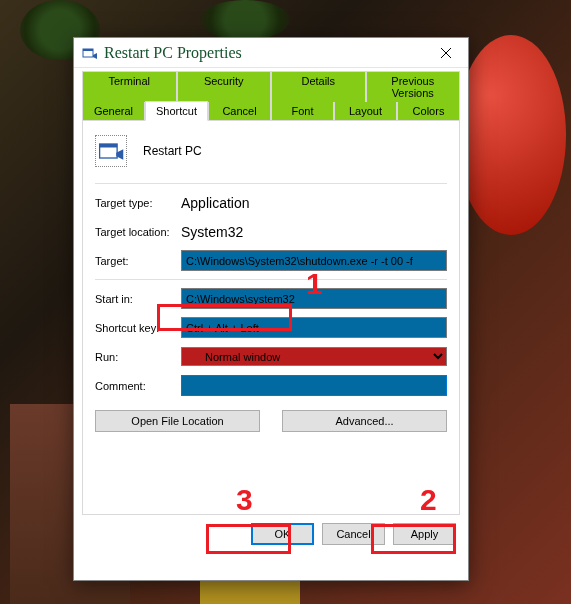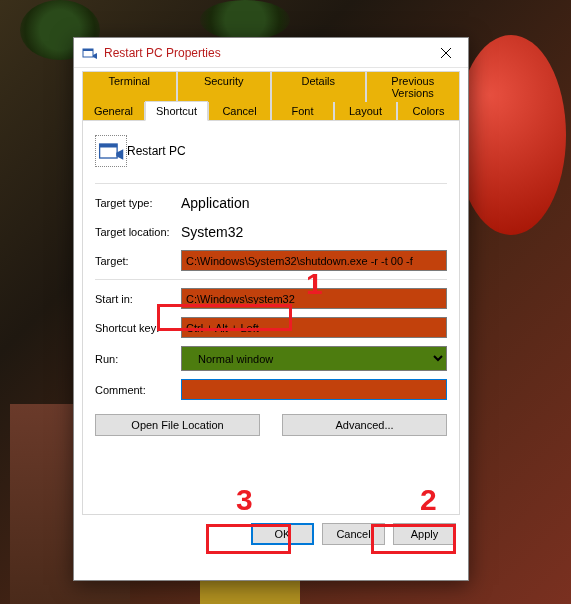--- a/index.html
+++ b/index.html
@@ -41,40 +41,40 @@
     display: flex;
     align-items: center;
     padding-left: 8px;
     border-bottom: 1px solid #e5e5e5;
   }
   .title-icon {
     width: 16px; height: 16px;
     margin-right: 6px;
     display: flex; align-items: center; justify-content: center;
   }
-  .title-text { flex: 1; font-size: 12px; color: #b91c1c; }
+  .title-text { flex: 1; font-size: 16px; color: #14532d; font-family: Liberation Serif, serif; }
   .close-btn {
     width: 45px; height: 29px;
     display: flex; align-items: center; justify-content: center;
     font-size: 12px;
   }
 
   .tabstrip {
     padding: 3px 8px 0 8px;
     display: flex;
     flex-direction: column;
   }
   .tabrow { display: flex; }
   .tab {
     flex: 1;
     padding: 3px 8px;
     text-align: center;
     border: 1px solid #d9d9d9;
     border-bottom: none;
-    background: #eab308;
+    background: #84cc16;
     font-size: 11px;
     cursor: default;
     position: relative;
   }
   .tabrow.top .tab { z-index: 1; }
   .tab.active {
     background: #fff;
     border-bottom: 1px solid #fff;
     z-index: 3;
     margin-bottom: -1px;
@@ -87,21 +87,21 @@
     border-top: 1px solid #d9d9d9;
     padding: 14px 12px 12px 12px;
     flex-shrink: 0;
     height: 395px;
     background: #fff;
   }
 
   .icon-row {
     display: flex;
     align-items: center;
-    gap: 0;
+    gap: 16px;
     margin-bottom: 16px;
   }
   .app-icon {
     width: 32px; height: 32px;
     border: 1px dotted #888;
     display: flex; align-items: center; justify-content: center;
     position: relative;
   }
   .app-icon svg { width: 28px; height: 28px; }
 
@@ -121,31 +121,31 @@
   .field-value {
     font-size: 14px;
   }
   .field-input {
     flex: 1;
     height: 21px;
     border: 1px solid #7a7a7a;
     padding: 2px 4px;
     font-size: 11px;
     font-family: inherit;
-    background: #c2410c;
+    background: #0369a1;
   }
   .field-input.hl { border: 1px solid #0078d7; outline: 1px solid #0078d7; outline-offset: -1px; }
   .field-select {
     flex: 1;
-    height: 25px;
+    height: 19px;
     border: 1px solid #7a7a7a;
-    padding: 2px 12px;
+    padding: 2px 19px;
     font-size: 11px;
     font-family: inherit;
-    background: #4d7c0f;
+    background: #b91c1c;
   }
 
   .btn-row {
     display: flex;
     gap: 22px;
     margin-top: 14px;
   }
   .btn {
     height: 22px;
     padding: 0 10px;

